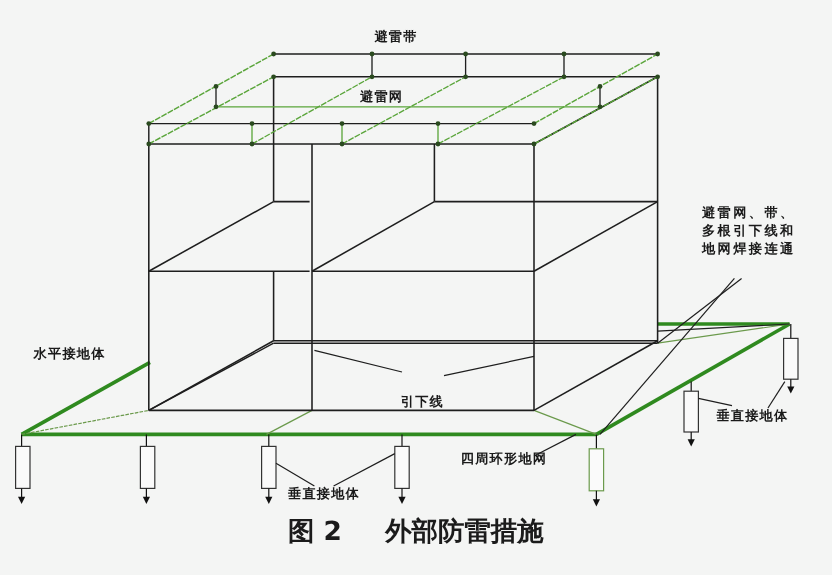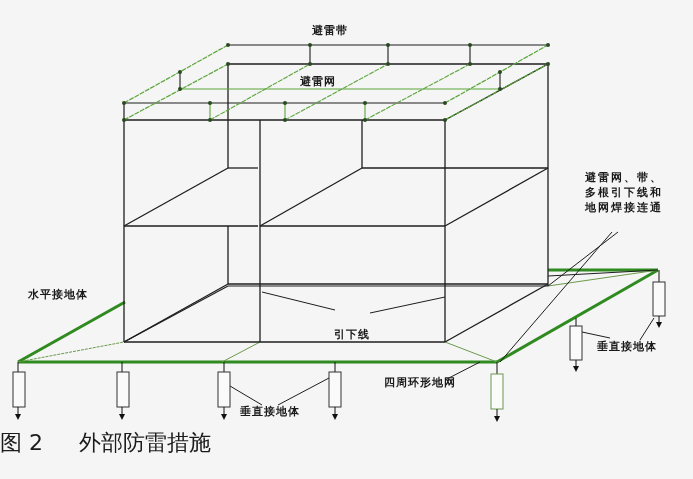--- a/index.html
+++ b/index.html
@@ -1,22 +1,22 @@
 <!DOCTYPE html>
 <html><head>
 <meta charset="utf-8">
 <style>
   html, body { margin: 0; padding: 0; background: #f4f5f4; }
   body { width: 693px; height: 479px; position: relative; overflow: hidden;
          font-family: "DejaVu Sans", "Liberation Sans", sans-serif; }
   #stage { position: absolute; left: 0; top: 0; width: 693px; height: 479px; }
   .lbl { position: absolute; font-size: 11px; font-weight: bold; color: #1a1a1a; letter-spacing: 1px; white-space: nowrap; line-height: 15px; text-align: center; }
   .lbl-multi { white-space: normal; width: 78px; letter-spacing: 2px; }
-  .caption { position: absolute; left: 0; width: 693px; top: 428px; 
-             font-size: 22px; color: #1b1b1b; font-family: "DejaVu Sans", sans-serif; }
+  .caption { position: absolute; left: 0; width: 693px; top: 428px; text-align: center;
+             font-size: 22px; color: #1b1b1b; font-family: "DejaVu Sans", sans-serif; font-weight: bold; }
   .caption span { display: inline-block; }
   .caption .num { margin-right: 36px; }
 </style>
 </head>
 <body>
 
 <div id="stage">
   <svg width="693" height="479" viewBox="0 0 693 479" xmlns="http://www.w3.org/2000/svg">
     <defs>
       <marker id="gnd" markerWidth="8" markerHeight="8" refX="4" refY="4" orient="auto">

